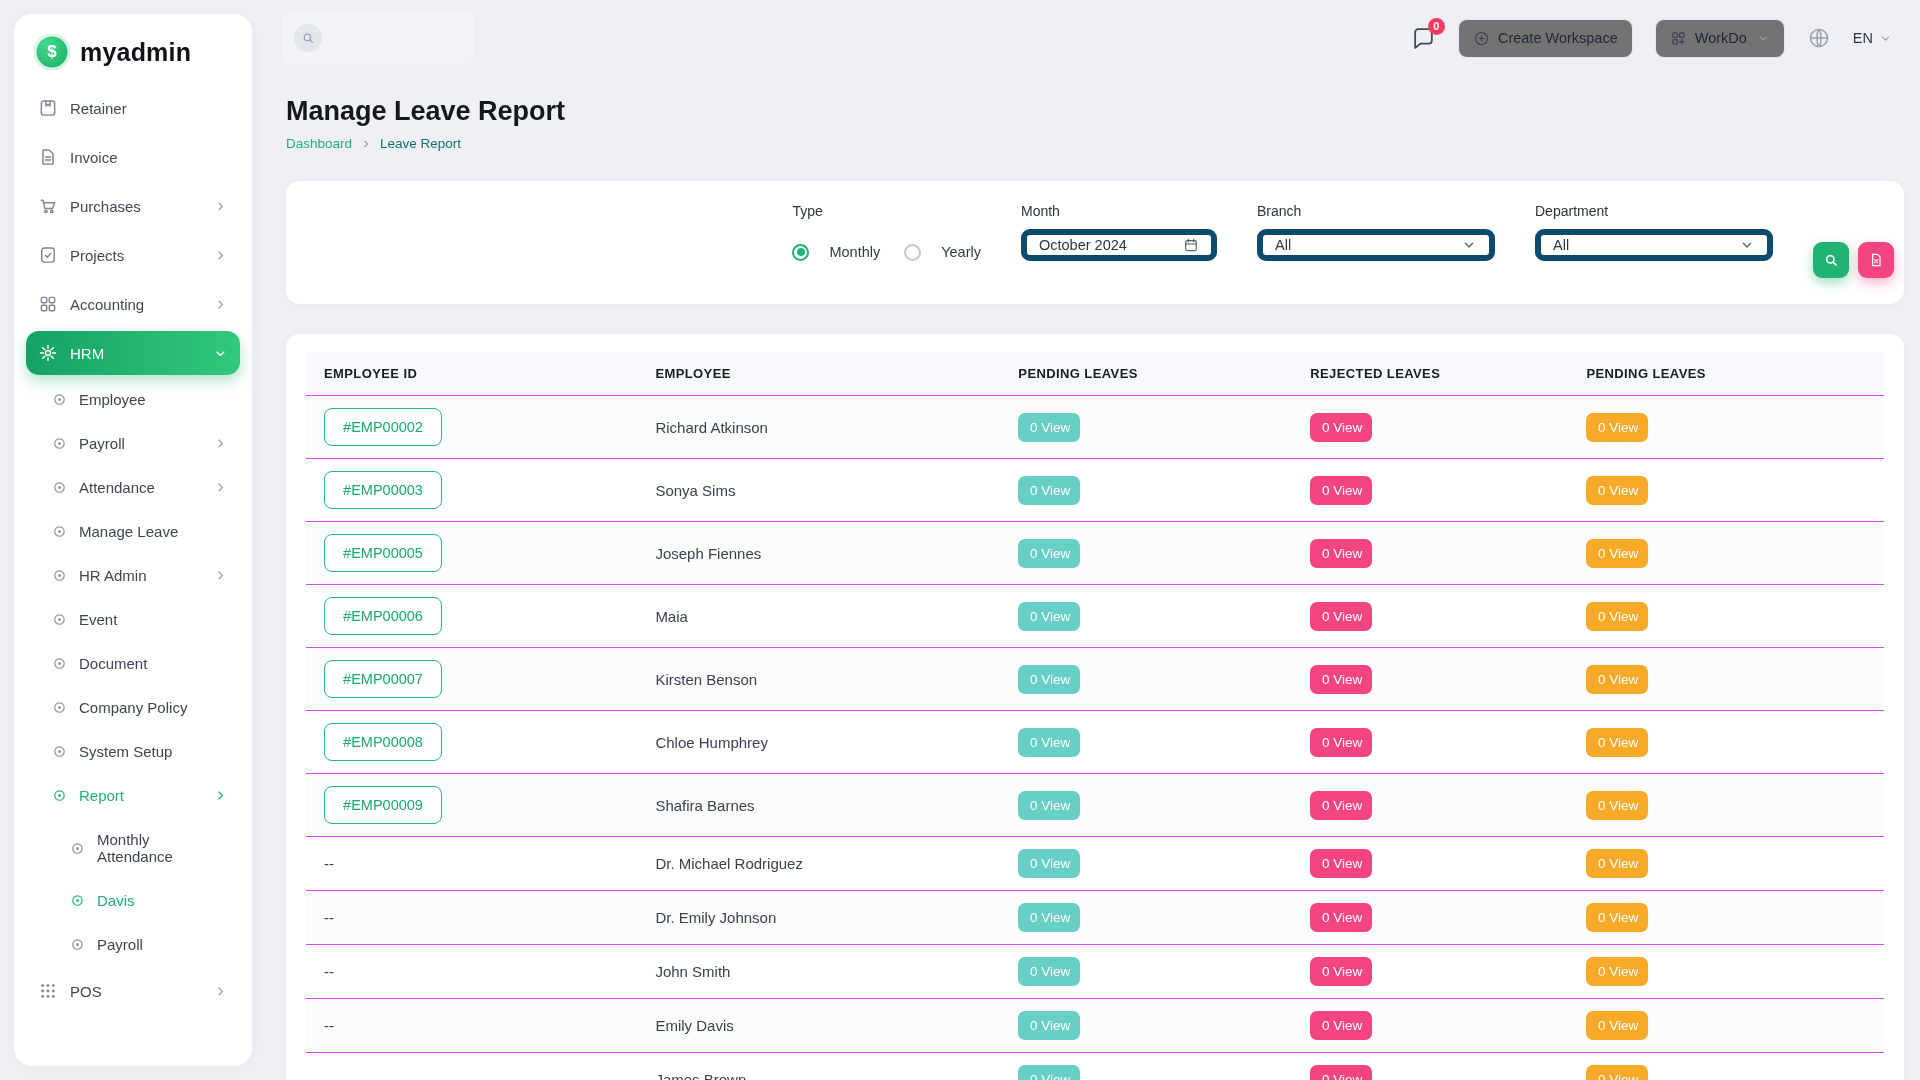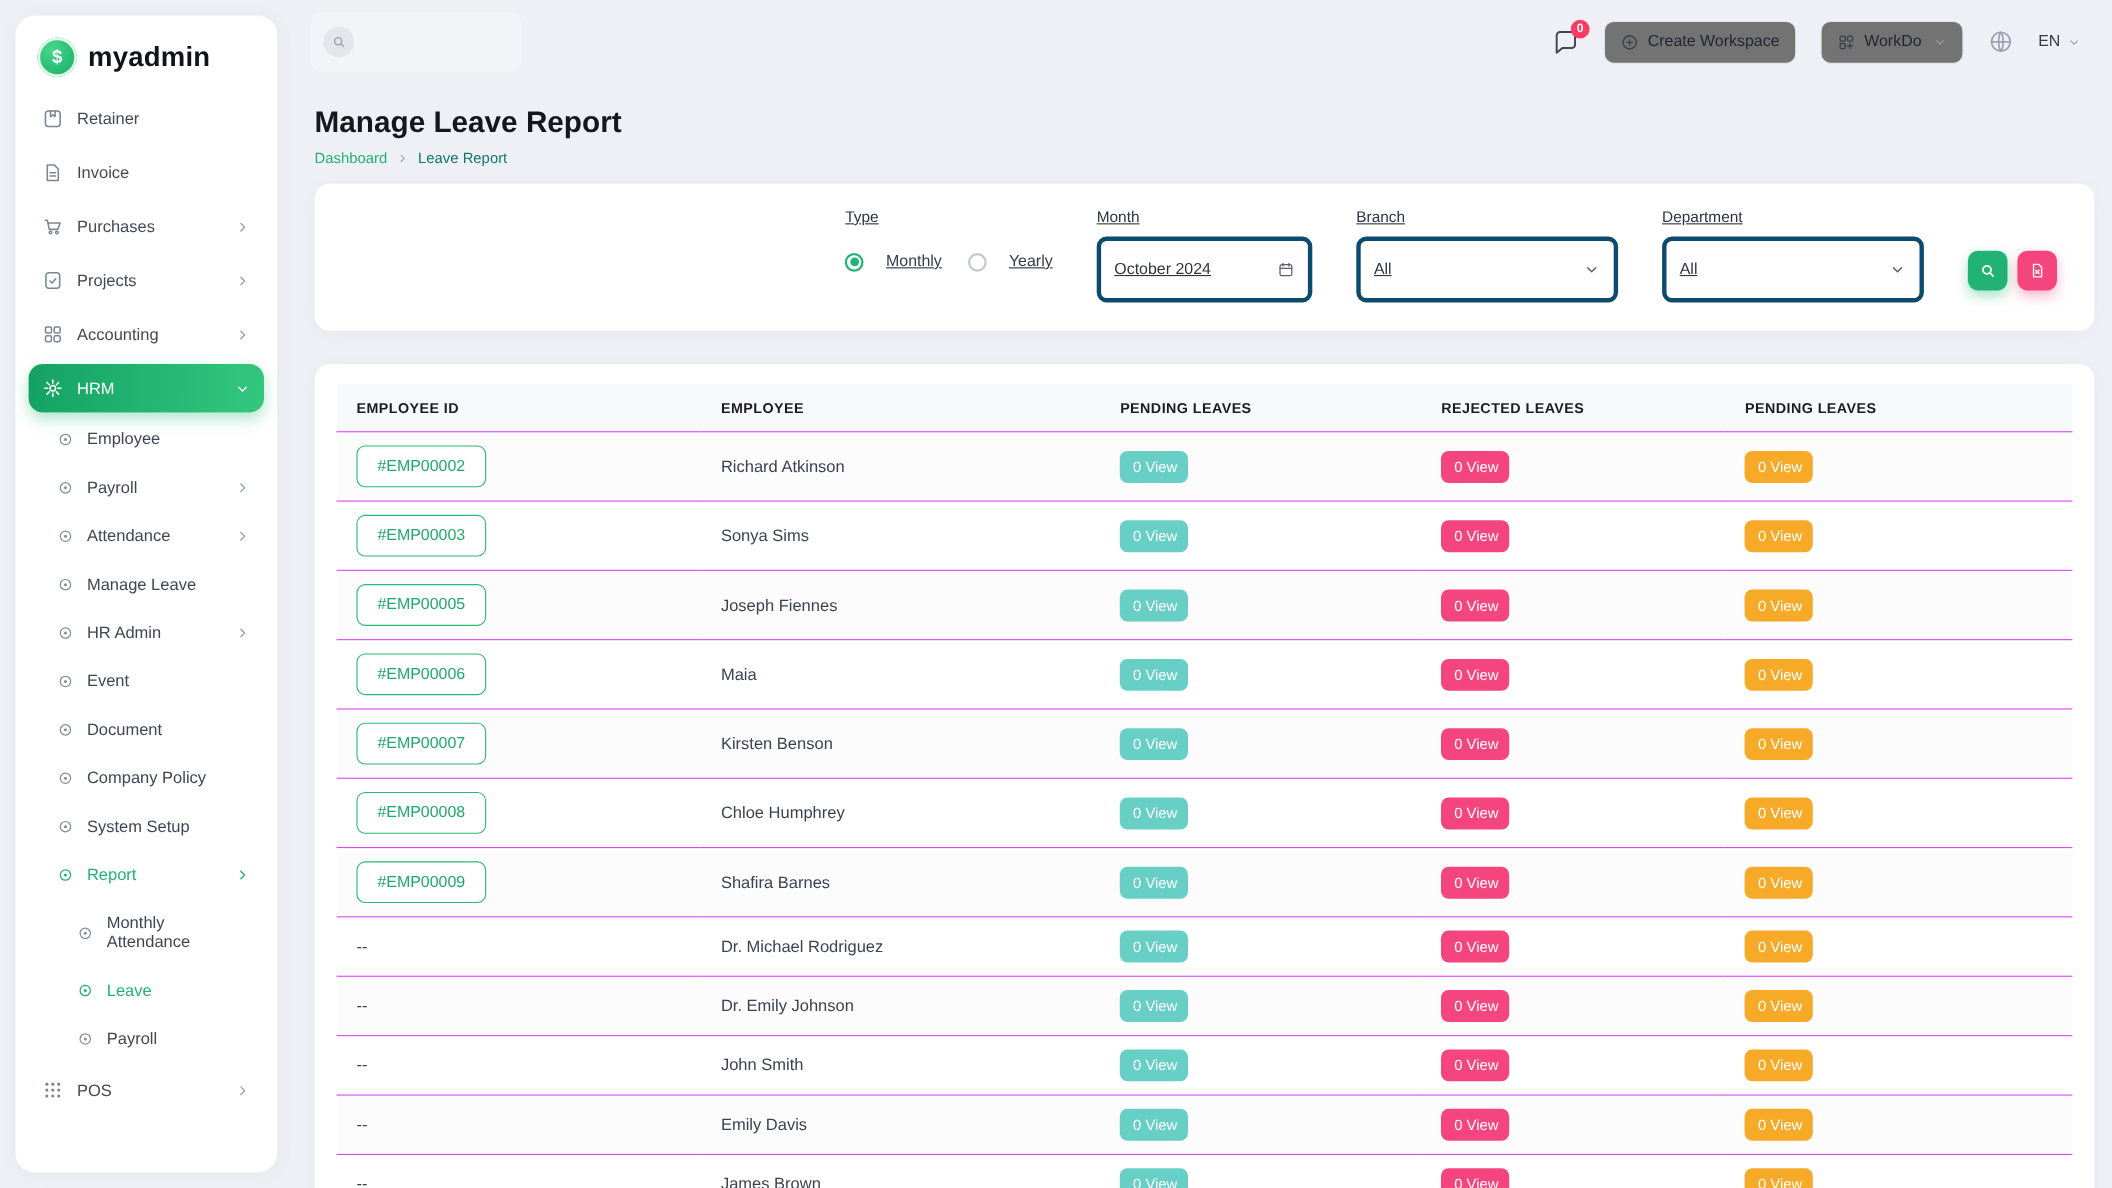--- a/index.html
+++ b/index.html
@@ -93,34 +93,34 @@
 
   
   .main { position: absolute; left: 286px; top: 96px; width: 1618px; }
   .page-title { font-size: 27px; font-weight: 700; color: #14171d; }
   .breadcrumb { display: flex; align-items: center; gap: 8px; margin-top: 9px; font-size: 13.5px; }
   .bc-link { color: var(--primary); cursor: pointer; }
   .bc-sep { width: 12px; height: 12px; color: #a0a7b3; }
   .bc-current { color: #0f766e; }
 
   .filter-card {
-    margin-top: 16px; background: #fff; border-radius: 14px; padding: 22px 34px 26px;
-    display: flex; box-shadow: 0 2px 14px rgba(20,30,50,.03); text-decoration: underline;
+    margin-top: 30px; background: #fff; border-radius: 14px; padding: 22px 10px 26px;
+    display: flex; box-shadow: 0 2px 14px rgba(20,30,50,.03);
   }
   .filter-groups { margin-left: auto; display: flex; gap: 40px; align-items: flex-start; }
   .fg { display: flex; flex-direction: column; gap: 10px; }
   .fg-label { font-size: 14px; color: #2c3340; font-weight: 500; }
   .radio-row { display: flex; gap: 24px; align-items: center; height: 46px; }
   .radio { display: flex; align-items: center; gap: 20px; font-size: 14.5px; color: #333b49; cursor: pointer; }
   .rdot { width: 17px; height: 17px; border-radius: 50%; border: 2px solid #c2c8d2; position: relative; background: #fff; flex: none; }
   .rdot.on { border-color: var(--primary); }
   .rdot.on::after { content: ""; position: absolute; inset: 2.5px; border-radius: 50%; background: var(--primary); }
 
   .input-like, .select-like {
-    height: 60px; border: 4px solid #0c4a6e; border-radius: 9px; background: #fff;
+    height: 32px; border: 6px solid #0c4a6e; border-radius: 9px; background: #fff;
     display: flex; align-items: center; padding: 0 12px; font-size: 14.5px; color: #2e3542;
   }
   .input-like { width: 196px; cursor: text; }
   .select-like { width: 238px; cursor: pointer; }
   .input-like .tail, .select-like .tail { margin-left: auto; width: 16px; height: 16px; color: #57606e; flex: none; }
 
   .filter-actions { display: flex; gap: 9px; margin-top: 39px; }
   .act-btn {
     width: 36px; height: 36px; border-radius: 9px; border: none; cursor: pointer;
     display: flex; align-items: center; justify-content: center; color: #fff;
@@ -372,21 +372,21 @@
         </span>
       <span>Monthly Attendance</span>
     </div>
     <div class="sub sub2 green">
       <span class="ring">
           <svg viewBox="0 0 24 24" fill="none" stroke="currentColor" stroke-width="1.8">
             <circle cx="12" cy="12" r="7.5"></circle>
             <circle cx="12" cy="12" r="2.2" fill="currentColor" stroke="none"></circle>
           </svg>
         </span>
-      <span>Leave</span>
+      <span>Davis</span>
     </div>
     <div class="sub sub2">
       <span class="ring">
           <svg viewBox="0 0 24 24" fill="none" stroke="currentColor" stroke-width="1.8">
             <circle cx="12" cy="12" r="7.5"></circle>
             <circle cx="12" cy="12" r="2.2" fill="currentColor" stroke="none"></circle>
           </svg>
         </span>
       <span>Payroll</span>
     </div>

